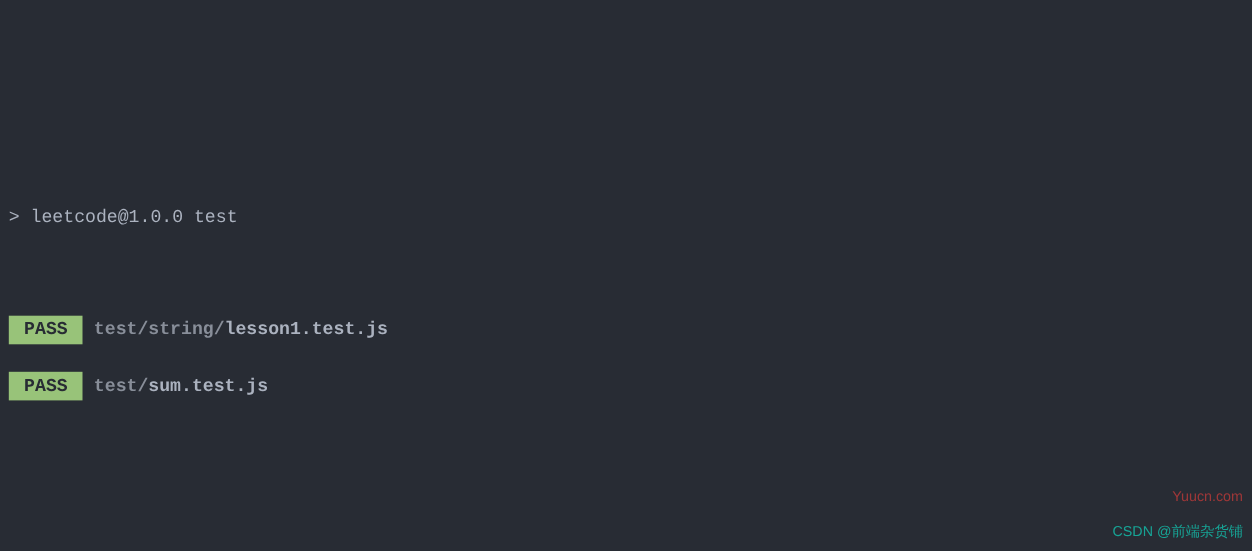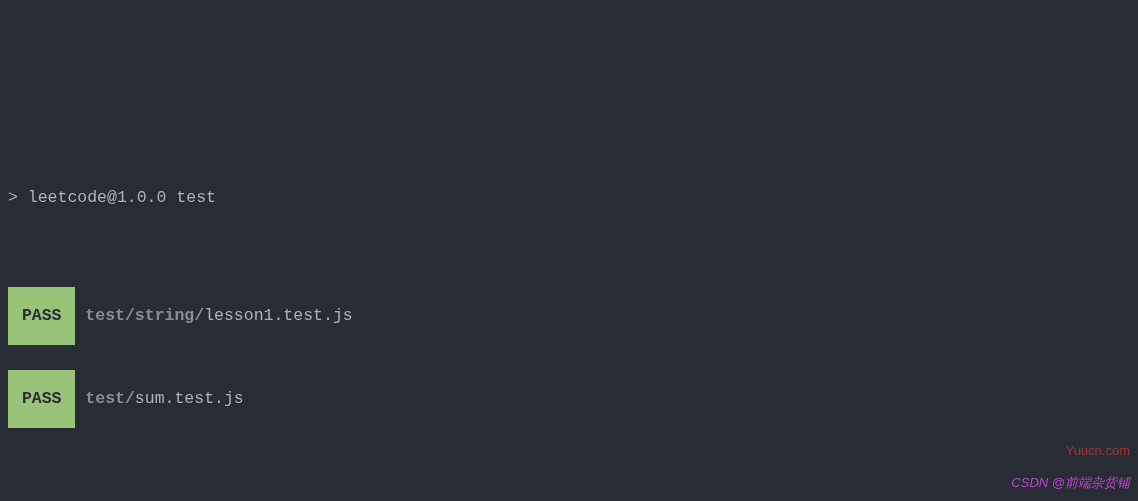--- a/index.html
+++ b/index.html
@@ -20,48 +20,47 @@
       position: relative;
       white-space: pre;
     }
     .yellow {
       color: #e5c07b;
     }
     .pass-badge {
       background: #98c379;
       color: #282c34;
       font-weight: bold;
-      padding: 16px 4px;
+      padding: 0 4px;
       display: inline-block;
     }
     .bold {
-      font-weight: normal;
+      font-weight: bold;
     }
     .dim {
       color: #888e99;
       font-weight: bold;
     }
     .watermark-top {
       position: absolute;
       right: 8px;
       bottom: 40px;
       color: #b33939;
       font-family: sans-serif;
       font-size: 13px;
       opacity: 0.85;
     }
     .watermark-bottom {
       position: absolute;
       right: 8px;
       bottom: 8px;
-      color: #d946ef;
+      color: #14b8a6;
       font-family: sans-serif;
       font-size: 13px;
       opacity: 0.85;
-      font-style: italic;
     }
   </style>
 </head>
 <body>
 
 
 
 <div>
 <div> </div>
 <div>&gt; leetcode@1.0.0 test</div>

